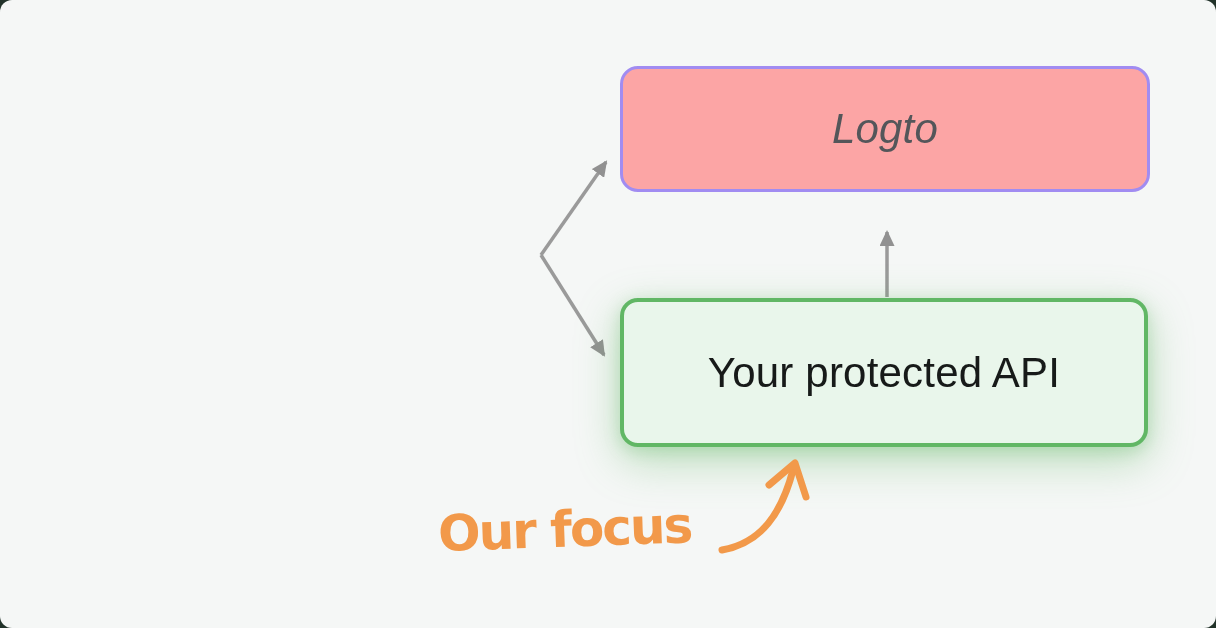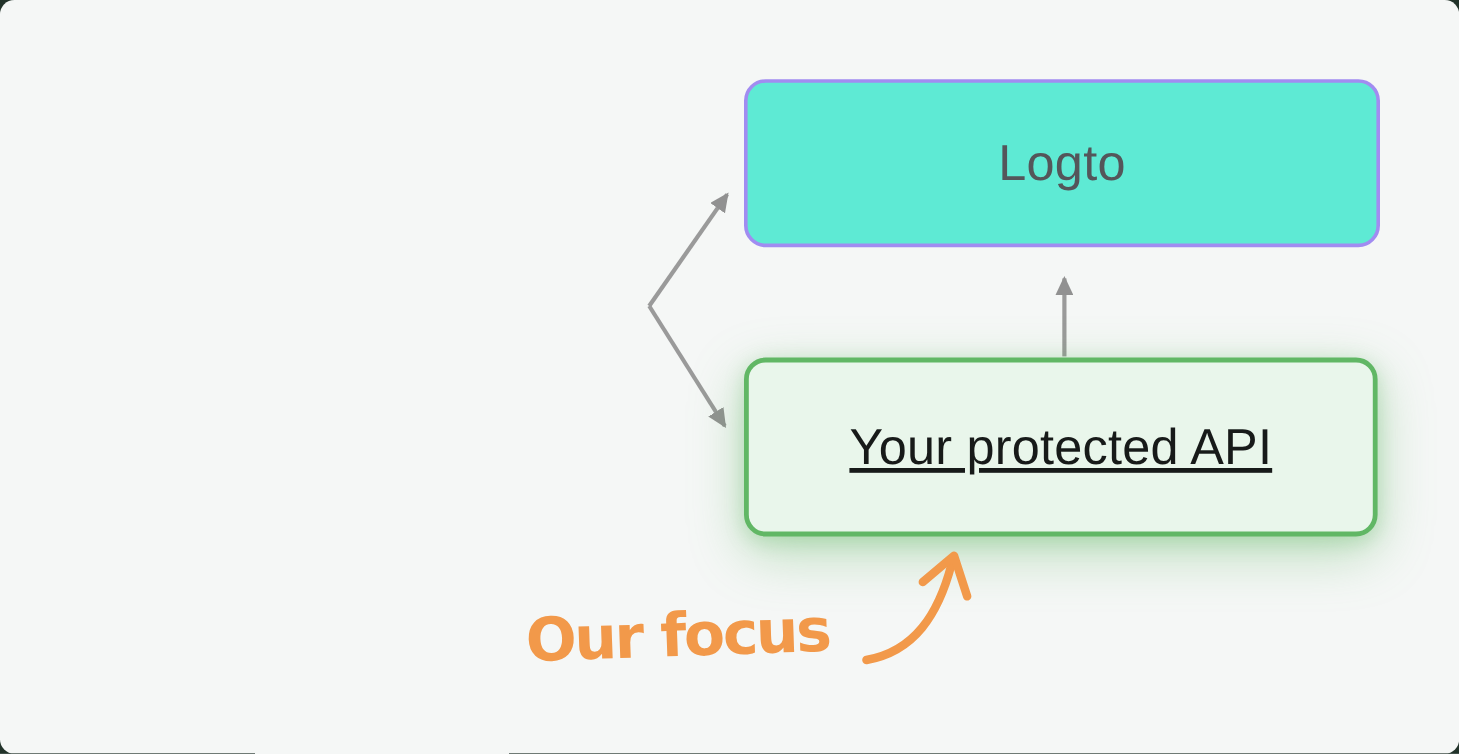--- a/index.html
+++ b/index.html
@@ -28,33 +28,33 @@
   }
   .node-frontend {
     left: 66px; top: 182px;
     width: 471px; height: 150px;
     background: #e4effc;
     border: 3px solid #8ab5f1;
     color: #54565a;
   }
   .node-logto {
     left: 620px; top: 66px;
-    width: 530px; height: 140px;
-    background: #5eead4;
+    width: 530px; height: 126px;
+    background: #fca5a5;
     border: 3px solid #a18cf1;
     color: #54565a;
+    font-style: italic;
   }
   .node-api {
     left: 620px; top: 298px;
     width: 528px; height: 149px;
     background: #e9f6eb;
     border: 4px solid #61b765;
     color: #171a19;
     box-shadow: 0 14px 44px rgba(97,183,101,0.40), 0 4px 16px rgba(97,183,101,0.28);
-    text-decoration: underline;
   }
   .edges {
     position: absolute;
     left: 0; top: 0;
     width: 1216px; height: 628px;
     pointer-events: none;
   }
   .annotation-label {
     position: absolute;
     left: 438px;

